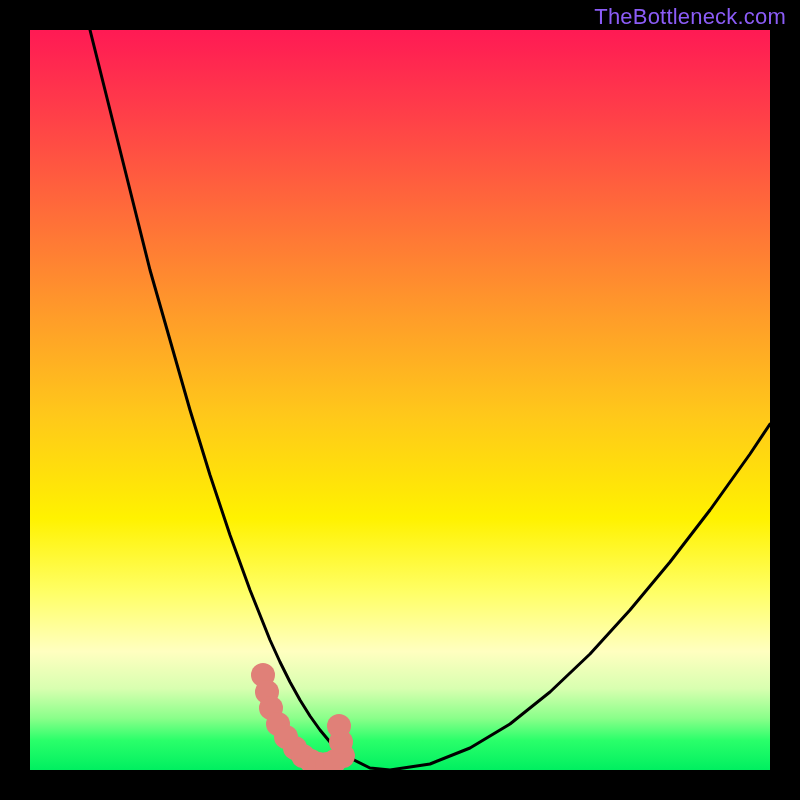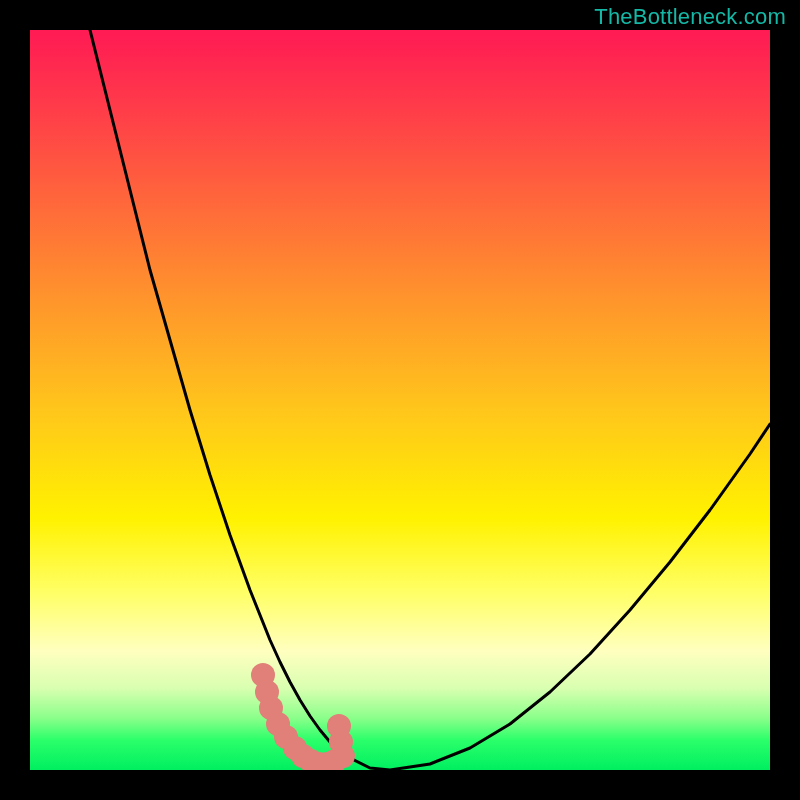--- a/index.html
+++ b/index.html
@@ -36,21 +36,21 @@
       #ffffc0 84%,
       #d8ffb0 89%,
       #8aff8a 93%,
       #2aff6a 96%,
       #00ef60 100%);
   }
   .watermark {
     position: absolute;
     top: 4px;
     right: 14px;
-    color: #14b8a6;
+    color: #8b5cf6;
     font-size: 22px;
     letter-spacing: 0.2px;
     font-weight: 500;
   }
   svg.curve {
     position: absolute;
     top: 0;
     left: 0;
     width: 740px;
     height: 740px;

